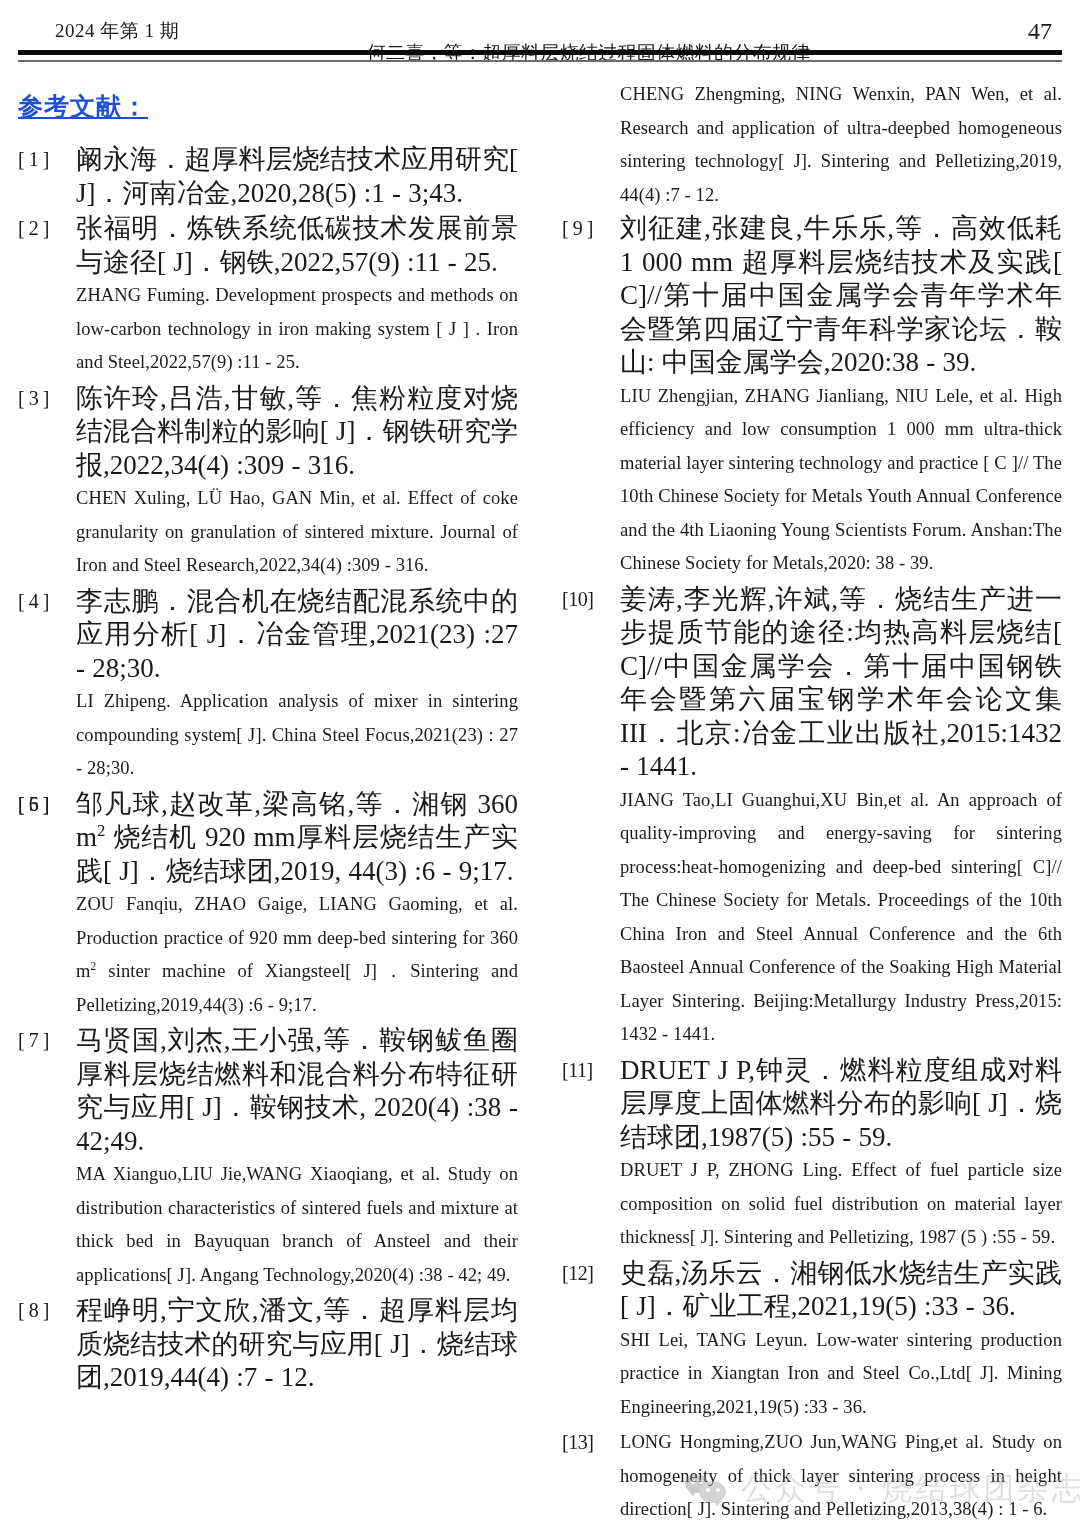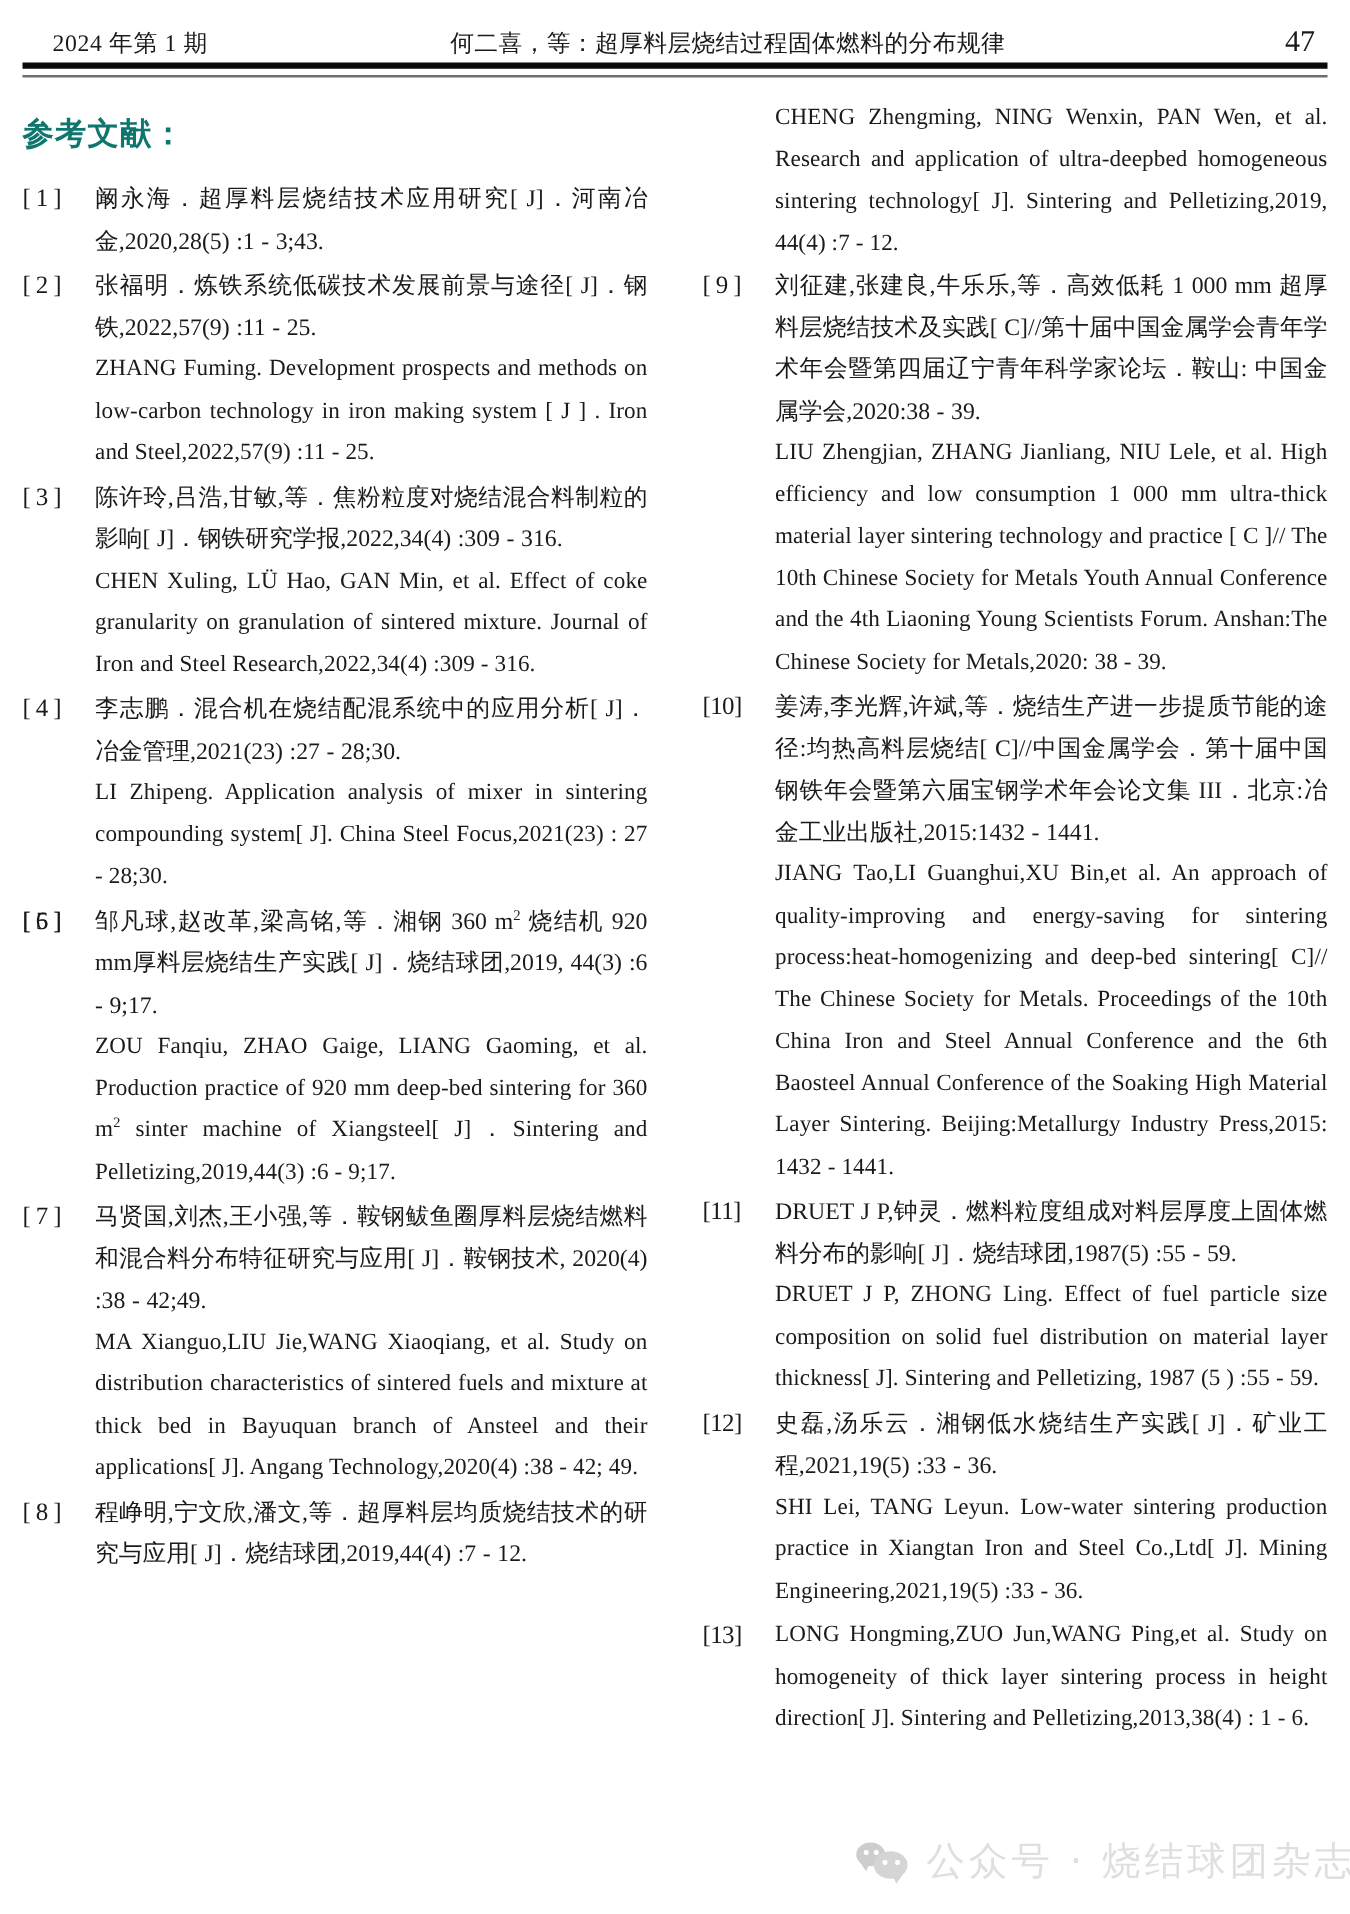--- a/index.html
+++ b/index.html
@@ -12,26 +12,26 @@
     height: 1531px;
     position: relative;
     font-family: "Liberation Serif", "DejaVu Serif", serif;
     color: #1a1a1a;
     overflow: hidden;
   }
 
   
   #running-head {
     position: absolute;
-    left: 22px;
+    left: 35px;
     right: 18px;
     top: 14px;
     height: 34px;
     display: flex;
-    align-items: flex-end;
+    align-items: center;
     font-size: 19px;
   }
   #running-head .rh-left {
     flex: 0 0 auto;
     padding-left: 20px;
     letter-spacing: 0.5px;
   }
   #running-head .rh-center {
     flex: 1 1 auto;
     text-align: center;
@@ -78,21 +78,22 @@
   }
   .col-left  { padding: 0 22px 0 18px; }
   .col-right { padding: 0 18px 0 22px; }
 
   #refs-heading {
     font-family: "DejaVu Sans", "Liberation Sans", sans-serif;
     font-weight: bold;
     font-size: 25px;
     letter-spacing: 1px;
     margin: 12px 0 20px 0;
-    color: #0f766e;
+    color: #1d4ed8;
+    text-decoration: underline;
   }
 
   
   .ref {
     position: relative;
     margin-bottom: 2px;
   }
   .ref-num {
     position: absolute;
     left: 0;
@@ -100,21 +101,21 @@
     width: 58px;
     font-size: 20px;
     line-height: 33.5px;
     white-space: nowrap;
     letter-spacing: -0.5px;
   }
   .ref-body {
     margin-left: 58px;
   }
   .ref-cn {
-    font-size: 19px;
+    font-size: 27px;
     line-height: 33.5px;
     text-align: justify;
     text-align-last: left;
     letter-spacing: 0px;
     word-spacing: 0.5px;
   }
   .ref-en {
     font-size: 18.5px;
     line-height: 33.5px;
     text-align: justify;

